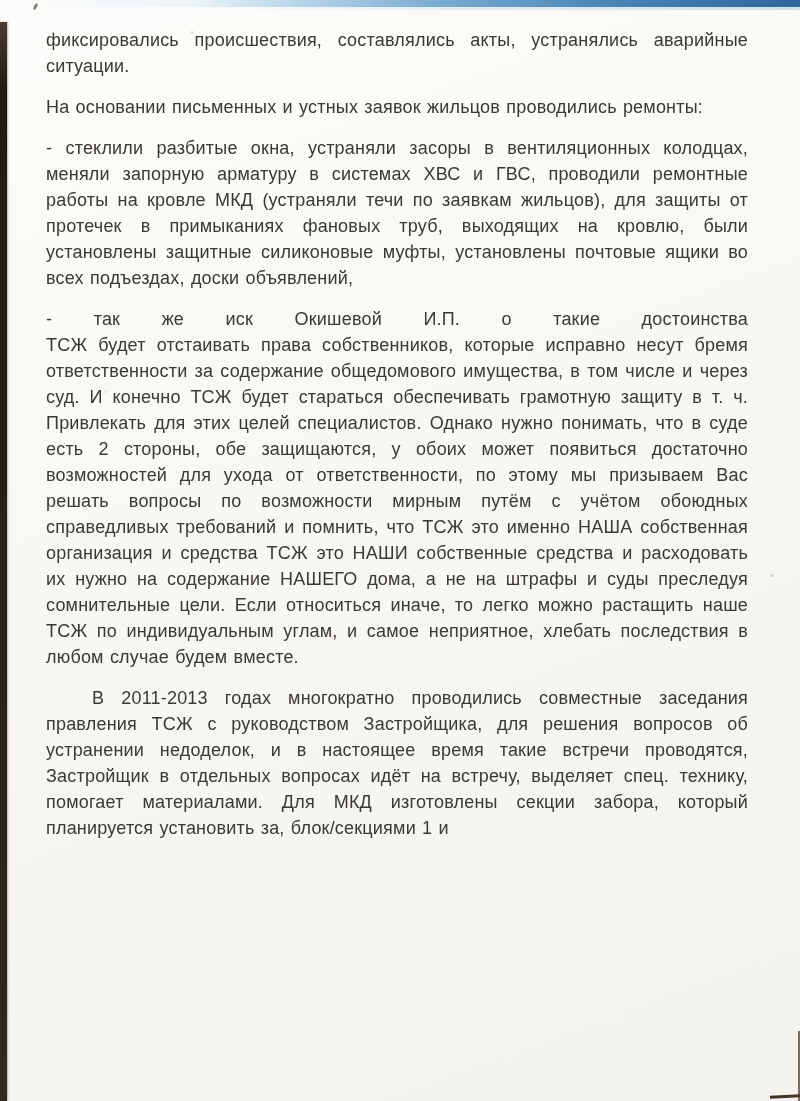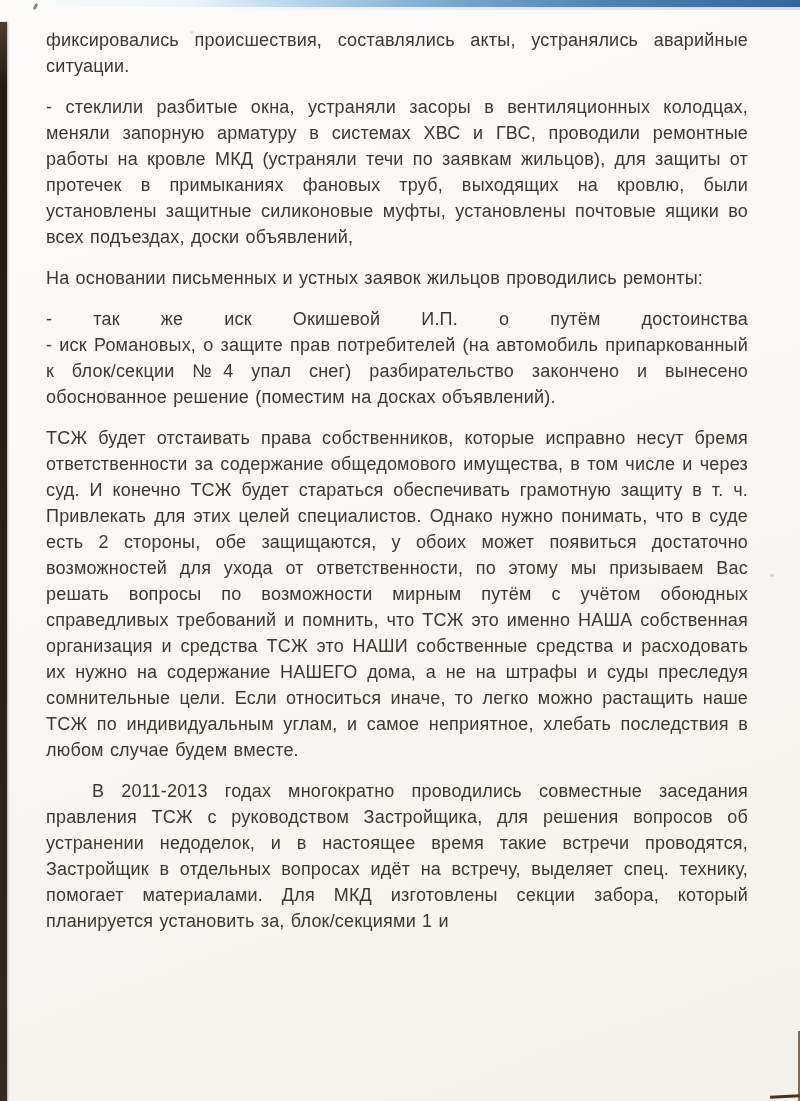--- a/index.html
+++ b/index.html
@@ -110,21 +110,20 @@
   <div class="edge-left"></div>
   <div class="edge-bottom-right"></div>
   <div class="edge-right-sliver"></div>
   <div class="speck speck-a"></div>
   <div class="speck speck-b"></div>
   <div class="speck speck-c"></div>
   <div class="speck speck-d"></div>
 
   <div class="doc-text">
     <p class="block-indent">фиксировались происшествия, составлялись акты, устранялись аварийные ситуации.</p>
+    <p>На основании письменных и устных заявок жильцов проводились ремонты:</p>
     <p>- стеклили разбитые окна, устраняли засоры в вентиляционных колодцах, меняли запорную арматуру в системах ХВС и ГВС, проводили ремонтные работы на кровле МКД (устраняли течи по заявкам жильцов), для защиты от протечек в примыканиях фановых труб, выходящих на кровлю, были установлены защитные силиконовые муфты, установлены почтовые ящики во всех подъездах, доски объявлений,</p>
-    <p>На основании письменных и устных заявок жильцов проводились ремонты:</p>
-    <p class="justify-all">- так же иск Окишевой И.П. о путём достоинства</p>
-    <p class="cont">- иск Романовых, о защите прав потребителей (на автомобиль припаркованный к блок/секции №4 упал снег) разбирательство закончено и вынесено обоснованное решение (поместим на досках объявлений).</p>
+    <p class="justify-all">- так же иск Окишевой И.П. о такие достоинства</p>
     <p>ТСЖ будет отстаивать права собственников, которые исправно несут бремя ответственности за содержание общедомового имущества, в том числе и через суд. И конечно ТСЖ будет стараться обеспечивать грамотную защиту в т. ч. Привлекать для этих целей специалистов. Однако нужно понимать, что в суде есть 2 стороны, обе защищаются, у обоих может появиться достаточно возможностей для ухода от ответственности, по этому мы призываем Вас решать вопросы по возможности мирным путём с учётом обоюдных справедливых требований и помнить, что ТСЖ это именно НАША собственная организация и средства ТСЖ это НАШИ собственные средства и расходовать их нужно на содержание НАШЕГО дома, а не на штрафы и суды преследуя сомнительные цели. Если относиться иначе, то легко можно растащить наше ТСЖ по индивидуальным углам, и самое неприятное, хлебать последствия в любом случае будем вместе.</p>
     <p class="first-indent">В 2011-2013 годах многократно проводились совместные заседания правления ТСЖ с руководством Застройщика, для решения вопросов об устранении недоделок, и в настоящее время такие встречи проводятся, Застройщик в отдельных вопросах идёт на встречу, выделяет спец. технику, помогает материалами. Для МКД изготовлены секции забора, который планируется установить за, блок/секциями 1 и</p>
   </div>
 
 </div>
 
 </body></html>

